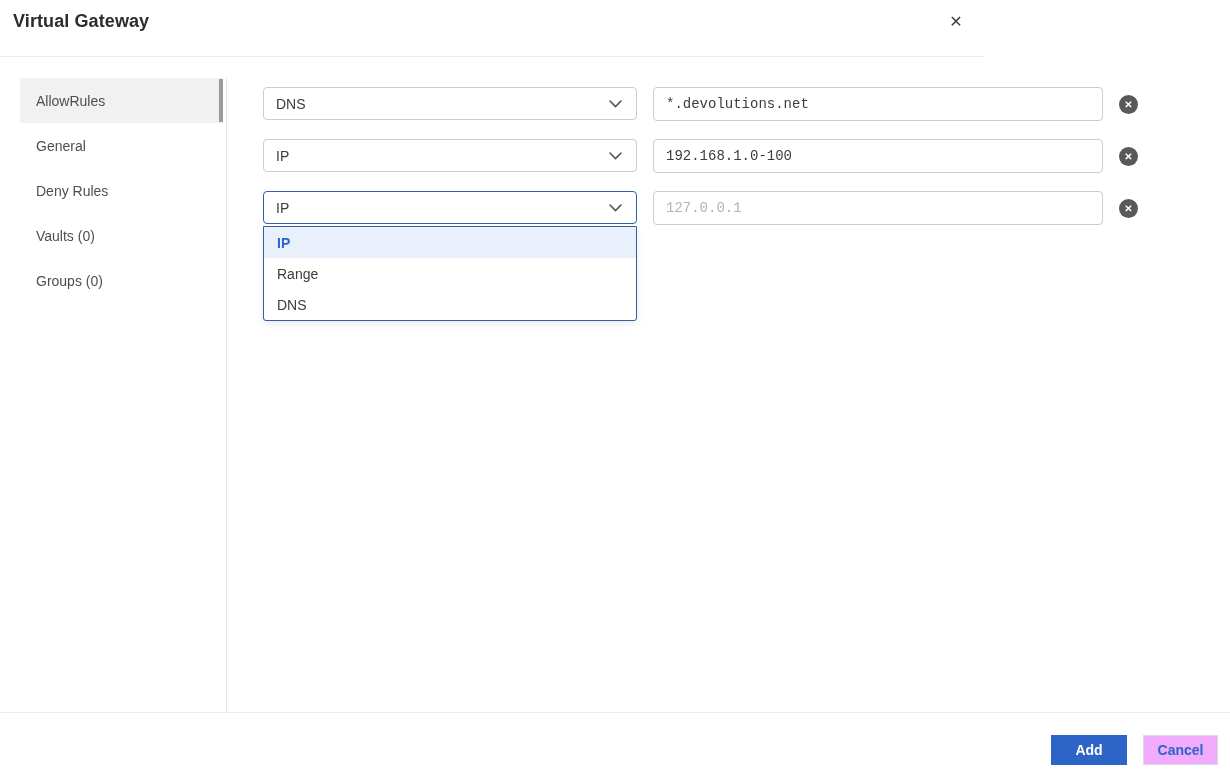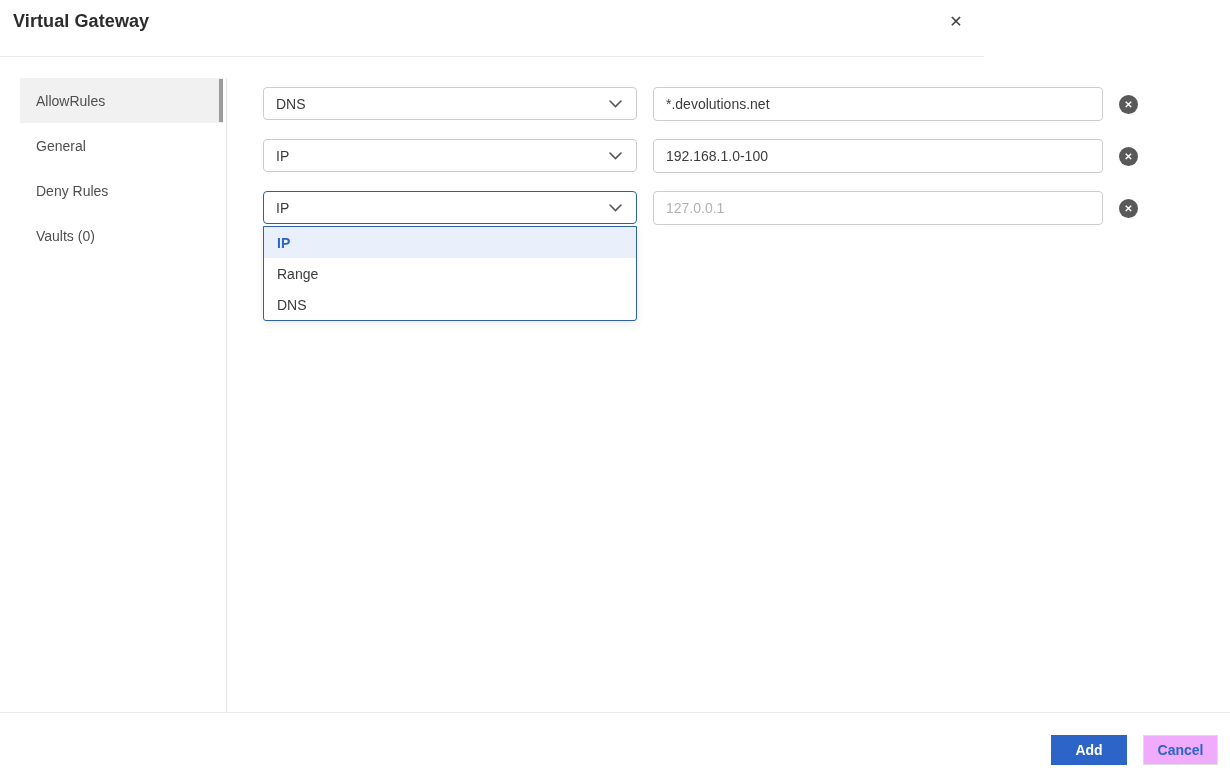--- a/index.html
+++ b/index.html
@@ -34,21 +34,21 @@
   .scroll-thumb{position:absolute;right:0;top:1px;width:4px;height:43px;background:#9c9c9c;}
 
   
   .rule-select{position:absolute;left:263px;width:374px;height:33px;border:1px solid var(--field-border);
     border-radius:4px;background:#fff;display:flex;align-items:center;padding:0 14px 0 12px;
     font-size:14px;color:var(--text-dark);cursor:pointer;}
   .rule-select.open{border:1.5px solid var(--focus-border);}
   .chev{margin-left:auto;display:flex;align-items:center;}
   .rule-input{position:absolute;left:653px;width:450px;height:33px;border:1px solid var(--field-border);
     border-radius:4px;padding:16px 12px;font-size:14px;color:var(--text-dark);outline:none;
-    font-family:Liberation Sans, sans-serif;}
+    font-family:Liberation Mono, monospace;}
   .rule-input::placeholder{color:var(--placeholder);opacity:1;}
   .delete-btn{position:absolute;left:1119px;width:19px;height:19px;border-radius:50%;
     background:var(--delete-button-bg);border:none;color:#fff;font-size:10px;font-weight:700;
     display:flex;align-items:center;justify-content:center;cursor:pointer;line-height:1;padding:0;}
 
   .row1{top:87px;} .row2{top:139px;} .row3{top:191px;}
   .del1{top:95px;} .del2{top:147px;} .del3{top:199px;}
 
   
   .dropdown-panel{position:absolute;left:263px;top:226px;width:374px;background:#fff;
@@ -87,20 +87,23 @@
       <span class="scroll-thumb"></span>
     </div>
     <div class="nav-item">
       <span>General</span>
     </div>
     <div class="nav-item">
       <span>Deny Rules</span>
     </div>
     <div class="nav-item">
       <span>Vaults (0)</span>
+    </div>
+    <div class="nav-item">
+      <span>Groups (0)</span>
     </div>
   </nav>
 
   <div class="rule-select row1">
     <span>DNS</span>
     <span class="chev">
       <svg width="13" height="8" viewBox="0 0 13 8">
           <path d="M1 1 L6.5 6.5 L12 1" stroke="#555" stroke-width="1.6" fill="none" stroke-linecap="round"></path>
         </svg>
     </span>

